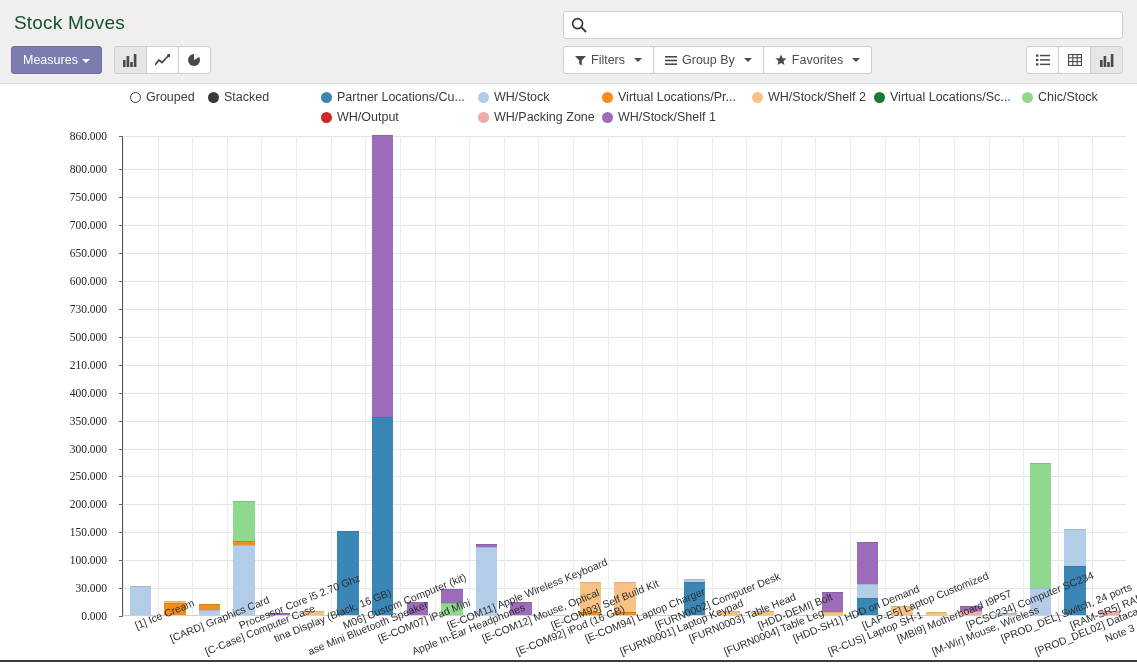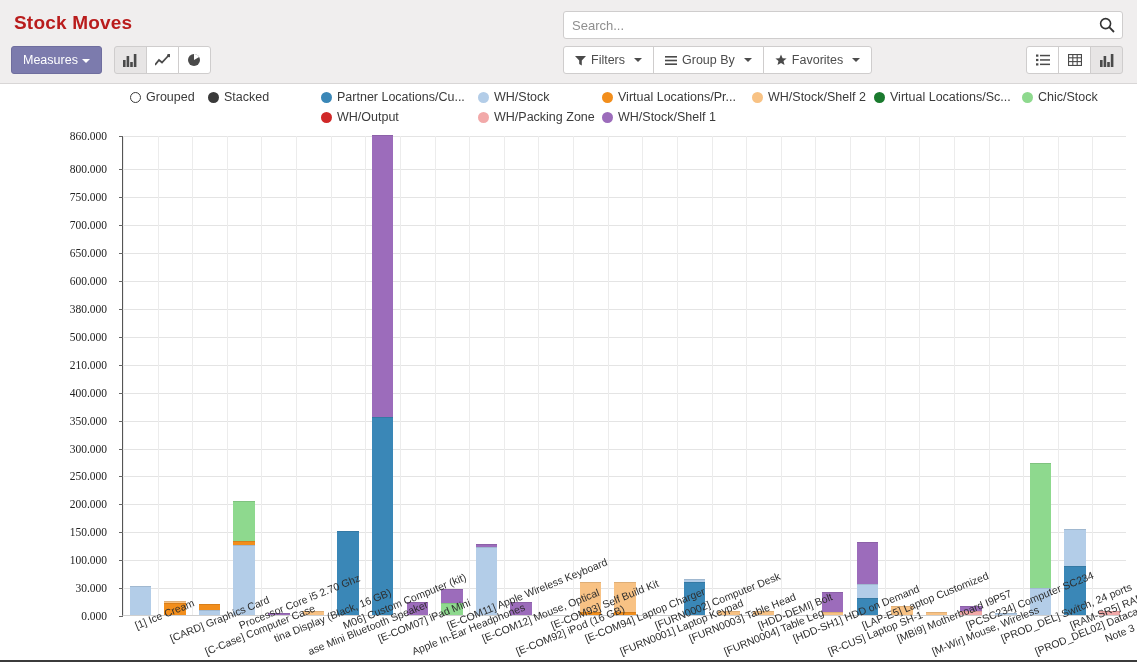--- a/index.html
+++ b/index.html
@@ -18,22 +18,22 @@
     width: 1137px;
     height: 84px;
     background: #f0eeee;
     border-bottom: 1px solid #d8d6d6;
   }
 
   #page-title {
     position: absolute;
     left: 14px; top: 12px;
     font-size: 19px;
-    color: #b91c1c;
-    font-weight: bold;
+    color: #14532d;
+    font-weight: normal;
     letter-spacing: .2px;
     white-space: nowrap;
   }
 
   
   #left-buttons {
     position: absolute;
     left: 11px; top: 46px;
     display: flex;
     align-items: stretch;
@@ -275,21 +275,20 @@
       <div class="icon-btn">
         <svg width="14" height="14" viewBox="0 0 14 14">
           <circle cx="7" cy="7" r="6" fill="#4a4a4a"></circle>
           <path d="M7 7 L7 1 A6 6 0 0 1 12.2 4 Z" fill="#ffffff"></path>
         </svg>
       </div>
     </div>
   </div>
 
   <div id="search-wrap">
-    <input id="search-input" type="text" placeholder="Search..." style="">
     <div id="search-icon-btn">
       <svg width="16" height="16" viewBox="0 0 16 16">
         <circle cx="6.6" cy="6.6" r="5" fill="none" stroke="#333" stroke-width="1.6"></circle>
         <line x1="10.2" y1="10.2" x2="15" y2="15" stroke="#333" stroke-width="1.8"></line>
       </svg>
     </div>
   </div>
 
   <div id="filter-row">
     <div class="filter-btn">
@@ -410,21 +409,21 @@
       <div class="tickmark" style="top: 89.3023px;"></div>
       <div class="ytick" style="top: 89.3023px;">700.000</div>
       <div class="gridline" style="top: 117.209px;"></div>
       <div class="tickmark" style="top: 117.209px;"></div>
       <div class="ytick" style="top: 117.209px;">650.000</div>
       <div class="gridline" style="top: 145.116px;"></div>
       <div class="tickmark" style="top: 145.116px;"></div>
       <div class="ytick" style="top: 145.116px;">600.000</div>
       <div class="gridline" style="top: 173.023px;"></div>
       <div class="tickmark" style="top: 173.023px;"></div>
-      <div class="ytick" style="top: 173.023px;">380.000</div>
+      <div class="ytick" style="top: 173.023px;">730.000</div>
       <div class="gridline" style="top: 200.93px;"></div>
       <div class="tickmark" style="top: 200.93px;"></div>
       <div class="ytick" style="top: 200.93px;">500.000</div>
       <div class="gridline" style="top: 228.837px;"></div>
       <div class="tickmark" style="top: 228.837px;"></div>
       <div class="ytick" style="top: 228.837px;">210.000</div>
       <div class="gridline" style="top: 256.744px;"></div>
       <div class="tickmark" style="top: 256.744px;"></div>
       <div class="ytick" style="top: 256.744px;">400.000</div>
       <div class="gridline" style="top: 284.651px;"></div>

